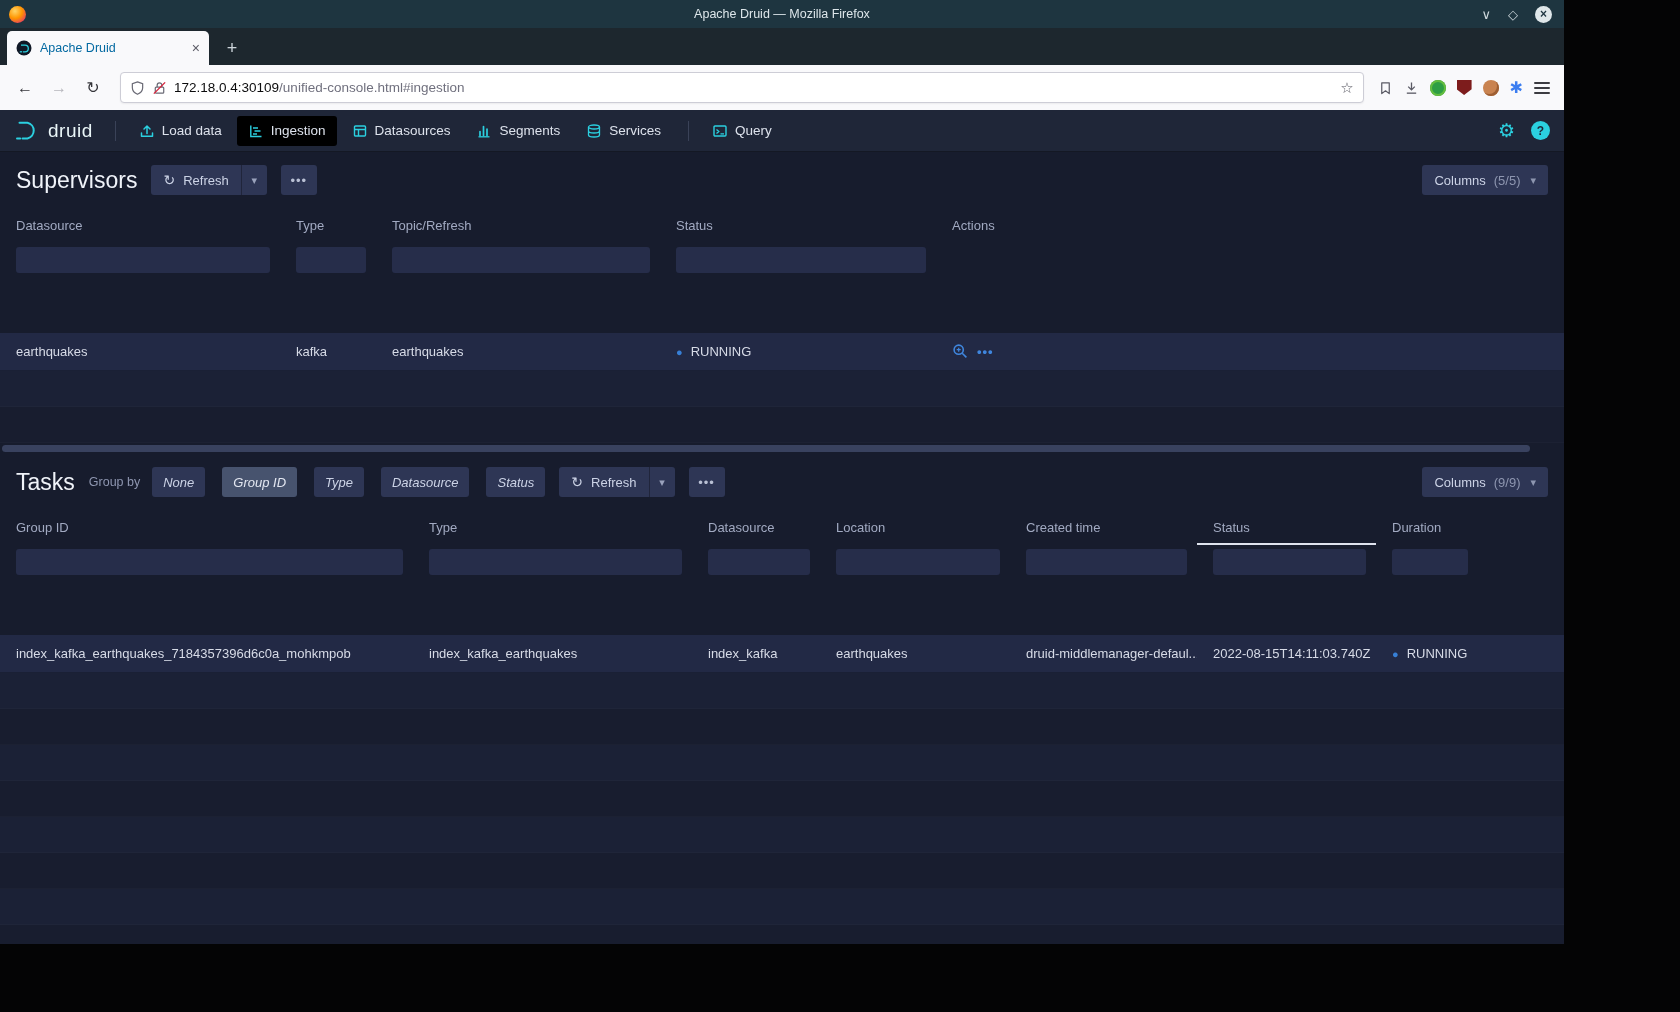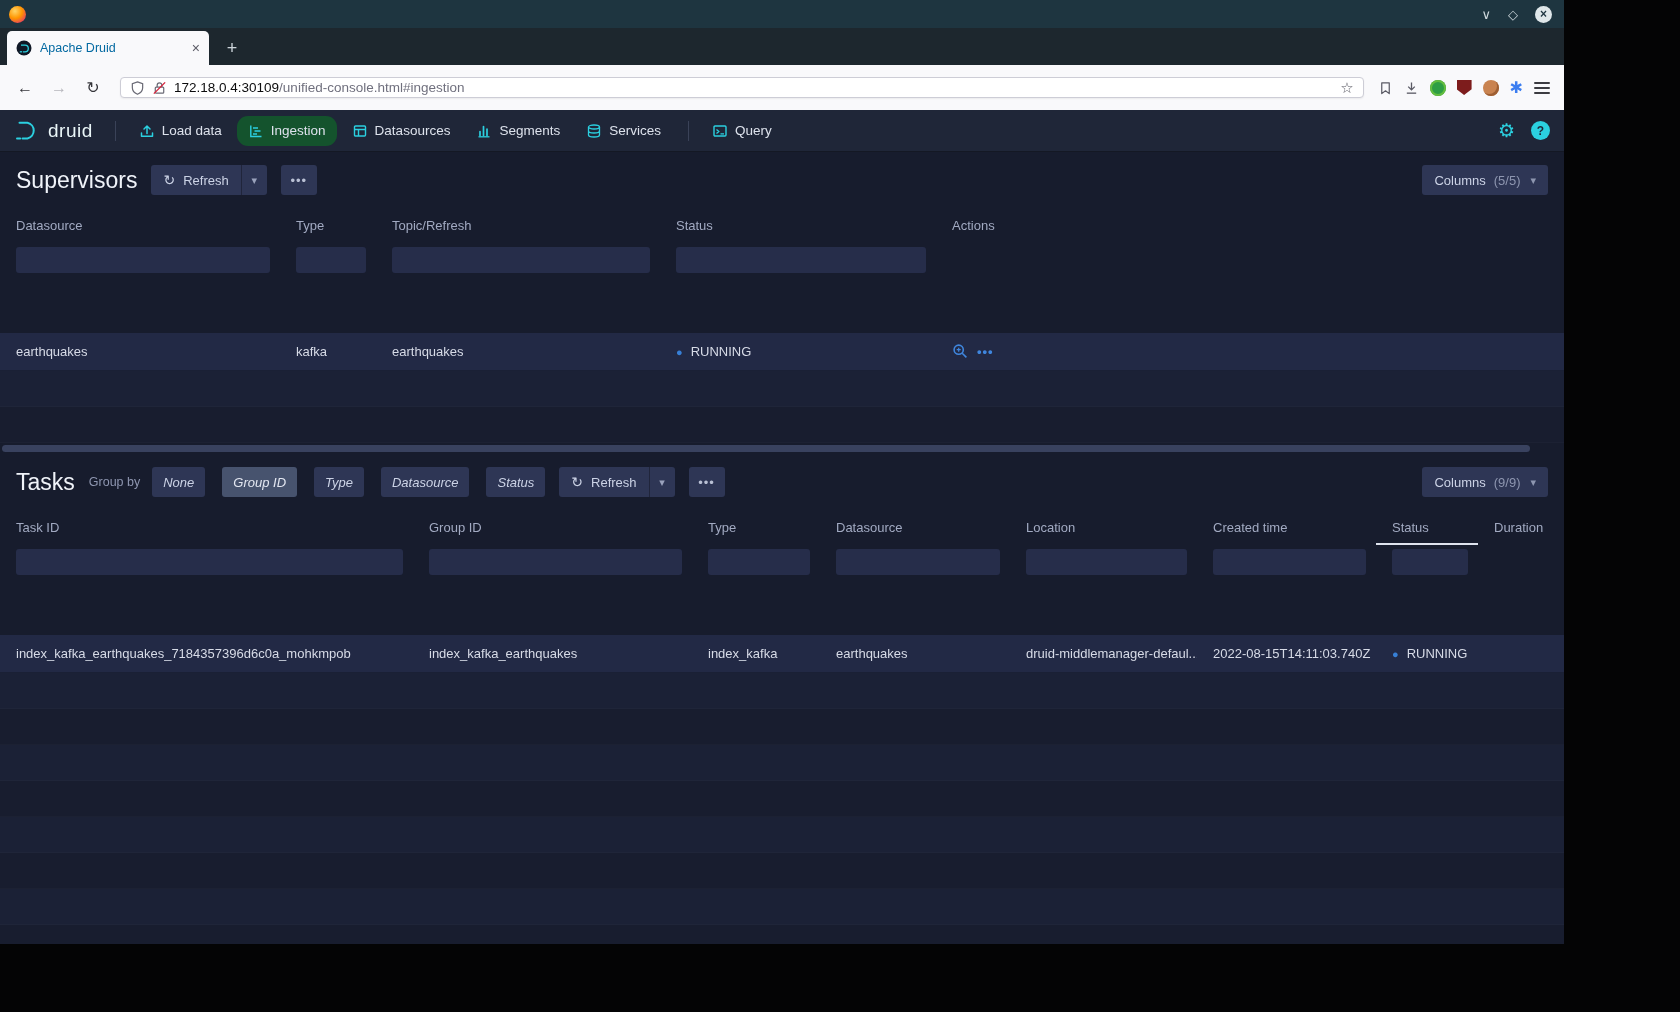--- a/index.html
+++ b/index.html
@@ -29,21 +29,21 @@
   .tab-close { color:#5b5b66; font-size:14px; }
   .newtab { width:30px; height:30px; margin:0 0 2px 8px; display:flex; align-items:center;
             justify-content:center; color:#ccd4da; font-size:18px; border-radius:4px; }
 
   
   .toolbar { height:45px; background:#f9f9fb; display:flex; align-items:center;
              padding:0 10px; gap:4px; flex:0 0 auto; }
   .navbtn { width:30px; height:30px; display:flex; align-items:center; justify-content:center;
             font-size:16px; color:#35353a; border-radius:4px; }
   .navbtn.dim { color:#b6b6bc; }
-  .urlbar { flex:1; height:21px; background:#ffffff; border:1px solid #cdcdd6; border-radius:4px;
+  .urlbar { flex:1; height:31px; background:#ffffff; border:1px solid #cdcdd6; border-radius:4px;
             margin:0 8px; display:flex; align-items:center; padding:0 9px; gap:7px;
             box-shadow:0 1px 2px rgba(0,0,0,.06); }
   .url-text { font-size:13.5px; color:#0c0c0d; white-space:nowrap; overflow:hidden; flex:1; }
   .url-text .path { color:#70707e; }
   .star { margin-left:auto; color:#5a5a64; font-size:15px; }
   .ext-cluster { display:flex; align-items:center; gap:11px; margin:0 4px 0 2px; }
   .ext-green { width:16px; height:16px; border-radius:50%; background:#2e9e44;
                box-shadow:inset 0 0 0 2px #64bd3f; }
   .ext-ublock { width:15px; height:15px; background:#7d1c1c;
                 clip-path:polygon(0 0,100% 0,100% 62%,50% 100%,0 62%); }
@@ -54,21 +54,21 @@
   .burger i { display:block; height:2px; background:#3c3c41; border-radius:1px; }
 
   
   .appheader { height:42px; background:#1f2638; display:flex; align-items:center;
                padding:12px 14px; flex:0 0 auto; border-bottom:1px solid rgba(0,0,0,.35); }
   .logo { display:flex; align-items:center; gap:8px; margin-right:10px; }
   .logo-text { color:#eaf6f8; font-size:19px; letter-spacing:.5px; }
   .vdiv { width:1px; height:20px; background:#3a4258; margin:0 12px; }
   .navitem { display:flex; align-items:center; gap:7px; padding:7px 11px; border-radius:3px;
              color:#dde2ec; font-size:13.5px; margin-right:4px; }
-  .navitem.active { background:#14532d;border-radius:11px; }
+  .navitem.active { background:#000000; }
   .appheader .spacer { flex:1; }
   .gear { color:#2bd0e0; font-size:19px; margin-right:16px; }
   .help { width:19px; height:19px; border-radius:50%; background:#2bd0e0; color:#1f2638;
           font-size:12px; font-weight:bold; display:flex; align-items:center; justify-content:center; }
 
   
   .content { flex:1; display:flex; flex-direction:column; min-height:0; overflow:hidden; }
   .section-bar { display:flex; align-items:center; padding:13px 16px 12px; gap:14px; flex:0 0 auto; }
   .section-title { color:#f0f3f9; font-size:23px; font-weight:500; }
   .btn { background:#2e3655; color:#ccd3e6; height:30px; border-radius:3px; padding:0 12px;
@@ -114,20 +114,21 @@
   .tasks-wrap { flex:1; }
   .tasks-wrap .tbody { flex:1;text-align:right; }
 </style>
 </head>
 <body>
 
 <div class="window">
 
   <div class="titlebar">
     <div class="ff-logo"></div>
+    <div class="tb-title">Apache Druid — Mozilla Firefox</div>
     <div class="tb-controls">
       <span>∨</span>
       <span>◇</span>
       <span class="tb-close">×</span>
     </div>
   </div>
 
   <div class="tabstrip">
     <div class="tab">
       <svg width="16" height="16" viewBox="0 0 16 16">
@@ -318,21 +319,20 @@
       <div class="bar-spacer"></div>
       <div class="btn columns-btn">
         <span>Columns</span>
         <span class="count">(9/9)</span>
         <span class="caret">▾</span>
       </div>
     </div>
 
     <div class="tablewrap tasks-wrap">
       <div class="thead task-grid">
-        <div class="cell">Task ID</div>
         <div class="cell">Group ID</div>
         <div class="cell">Type</div>
         <div class="cell">Datasource</div>
         <div class="cell">Location</div>
         <div class="cell">Created time</div>
         <div class="cell sorted">Status</div>
         <div class="cell">Duration</div>
       </div>
       <div class="tfilters task-grid">
         <div class="cell"><input placeholder="" style=""></div>

